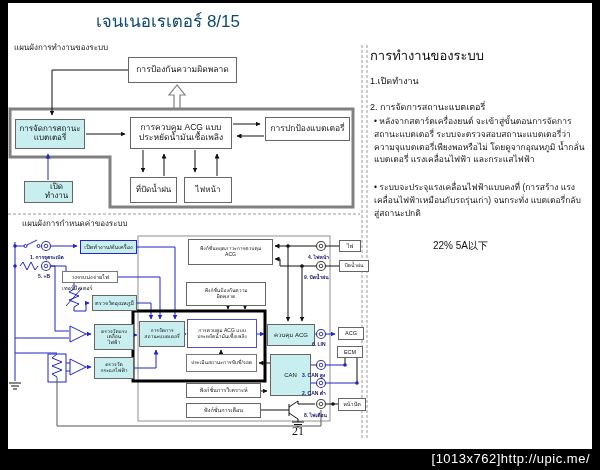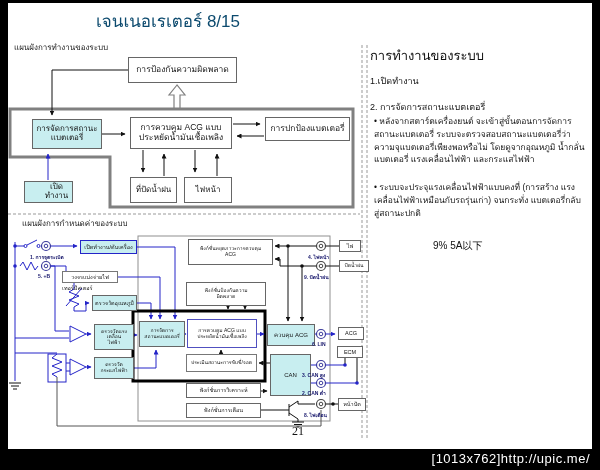--- a/index.html
+++ b/index.html
@@ -147,35 +147,35 @@
           <circle cx="313" cy="401" r="4.5" fill="#fff" stroke="#444" stroke-width="1.2"></circle>
           <circle cx="313" cy="401" r="1.8" fill="none" stroke="#444"></circle>
         </g>
     </svg>
 
     <div class="lbl" style="left:60px;top:4px;width:200px;text-align:center;font-size:17px;color:#0c4a6e;">เจนเนอเรเตอร์ 8/15</div>
 
     <div class="lbl" style="left:6px;top:38px;font-size:8px;">แผนผังการทำงานของระบบ</div>
 
     <div class="box" style="left:120px;top:54px;width:109px;height:26px;font-size:8.5px;">การป้องกันความผิดพลาด</div>
-    <div class="box cyan" style="left:7px;top:116px;width:70px;height:30px;font-size:8px;margin-left:17px;">การจัดการสถานะ
+    <div class="box cyan" style="left:7px;top:116px;width:70px;height:30px;font-size:8px;">การจัดการสถานะ
 แบตเตอรี่</div>
     <div class="box" style="left:122px;top:114px;width:102px;height:32px;font-size:8.5px;">การควบคุม ACG แบบ
 ประหยัดน้ำมันเชื้อเพลิง</div>
     <div class="box" style="left:257px;top:114px;width:85px;height:24px;font-size:8.5px;">การปกป้องแบตเตอรี่</div>
     <div class="box" style="left:122px;top:174px;width:47px;height:26px;font-size:8px;">ที่ปัดน้ำฝน</div>
     <div class="box" style="left:176px;top:174px;width:48px;height:26px;font-size:8px;">ไฟหน้า</div>
     <div class="box cyan" style="left:16px;top:178px;width:49px;height:22px;font-size:8px;padding-left:16px;">เปิดทำงาน</div>
 
     <div class="lbl" style="left:362px;top:42px;font-size:13px;font-weight:normal;">การทำงานของระบบ</div>
     <div class="lbl" style="left:362px;top:55px;font-size:9px;margin-top:16px;">1.เปิดทำงาน</div>
     <div class="lbl" style="left:362px;top:97px;font-size:9px;">2. การจัดการสถานะแบตเตอรี่</div>
     <div class="para" style="left:366px;top:112px;width:212px;">• หลังจากสตาร์ตเครื่องยนต์ จะเข้าสู่ขั้นตอนการจัดการ สถานะแบตเตอรี่ ระบบจะตรวจสอบสถานะแบตเตอรี่ว่า ความจุแบตเตอรี่เพียงพอหรือไม่ โดยดูจากอุณหภูมิ น้ำกลั่นแบตเตอรี่ แรงเคลื่อนไฟฟ้า และกระแสไฟฟ้า</div>
     <div class="para" style="left:366px;top:178px;width:212px;">• ระบบจะประจุแรงเคลื่อนไฟฟ้าแบบคงที่ (การสร้าง แรงเคลื่อนไฟฟ้าเหมือนกับรถรุ่นเก่า) จนกระทั่ง แบตเตอรี่กลับสู่สถานะปกติ</div>
-    <div class="lbl" style="left:425px;top:236px;font-size:10px;">9%  5A以下</div>
+    <div class="lbl" style="left:425px;top:236px;font-size:10px;">22%  5A以下</div>
 
     <div class="lbl" style="left:14px;top:214px;font-size:8px;">แผนผังการกำหนดค่าของระบบ</div>
 
     <div class="box cyan" style="left:72px;top:237px;width:57px;height:14px;font-size:5.5px;border-color:#2424C8;">เปิดทำงาน/ดับเครื่อง</div>
     <div class="box" style="left:54px;top:268px;width:56px;height:12px;font-size:5.5px;border-color:#777;">วงจรแบ่งจ่ายไฟ</div>
     <div class="lbl" style="left:54px;top:281px;font-size:5.5px;">เทอร์มิสเตอร์</div>
     <div class="box cyan" style="left:84px;top:292px;width:45px;height:16px;font-size:5.5px;">ตรวจวัดอุณหภูมิ</div>
     <div class="box cyan" style="left:86px;top:321px;width:40px;height:26px;font-size:5px;">ตรวจวัดแรง
 เคลื่อน
 ไฟฟ้า</div>

